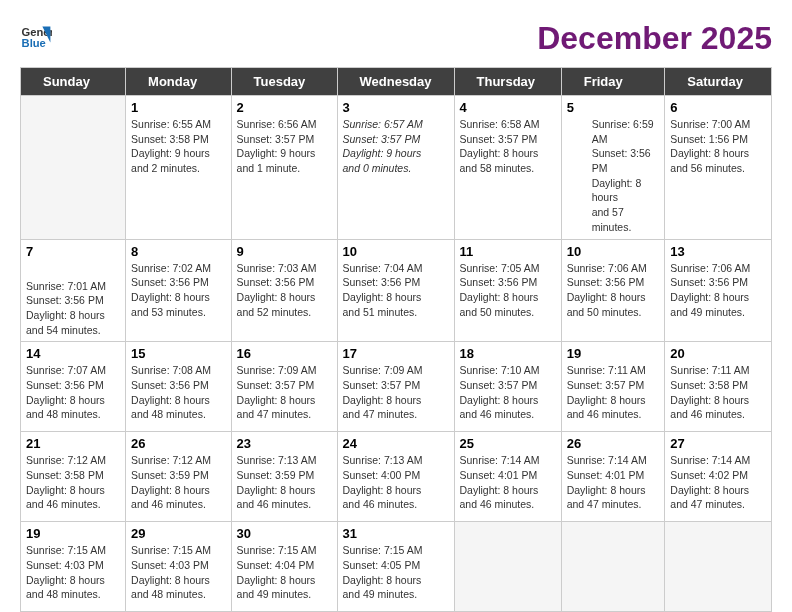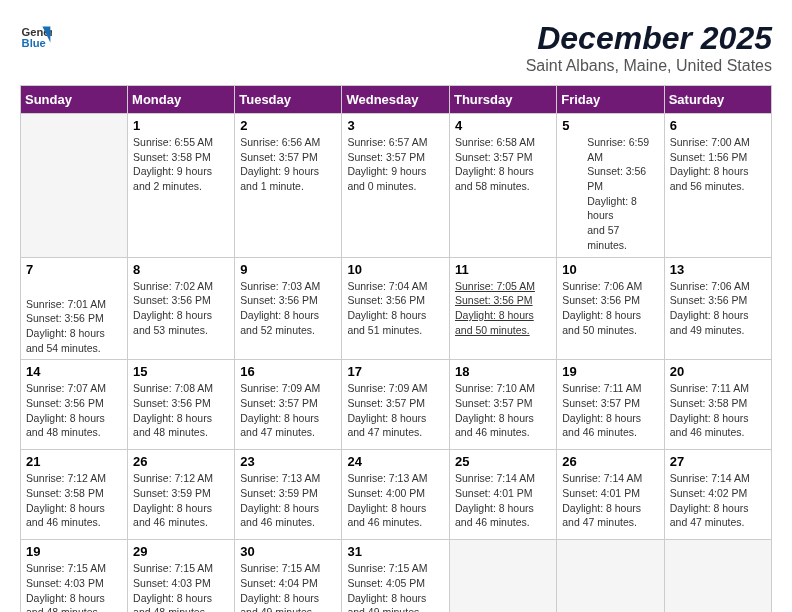--- a/index.html
+++ b/index.html
@@ -24,36 +24,35 @@
     .logo-icon {
       width: 32px;
       height: 32px;
     }
     .title-area {
       text-align: right;
     }
     .month-title {
       font-size: 32px;
       font-weight: bold;
-      color: #0f172a;
-      font-style: italic;
+      color: #701a75;
     }
     .location-title {
       font-size: 16px;
       color: #555;
     }
     .calendar {
       width: 100%;
       border-collapse: collapse;
       font-size: 11px;
     }
     .calendar th {
-      background-color: #701a75;
+      background-color: #404040;
       color: #fff;
-      padding: 6px 4px;
+      padding: 6px 22px;
       text-align: left;
       font-size: 13px;
       border: 1px solid #ccc;
     }
     .calendar td {
       border: 1px solid #ccc;
       vertical-align: top;
       padding: 4px 5px;
       width: 108px;
       height: 90px;
@@ -79,21 +78,20 @@
 <div class="header-area">
   <div class="logo">
     <svg class="logo-icon" viewBox="0 0 40 40">
       <text x="2" y="20" font-size="14" font-weight="bold" fill="#333">General</text>
       <text x="2" y="34" font-size="14" font-weight="bold" fill="#1a6eb5">Blue</text>
       <polygon points="28,8 38,8 38,28" fill="#1a6eb5"></polygon>
     </svg>
   </div>
   <div class="title-area">
     <div class="month-title">December 2025</div>
-    <div class="location-title">Saint Albans, Maine, United States</div>
   </div>
 </div>
 
 <table class="calendar">
   <thead>
     <tr>
     <th>Sunday</th>
         <th>Monday</th>
         <th>Tuesday</th>
         <th>Wednesday</th>
@@ -114,21 +112,21 @@
         </td>
         <td>
           <div class="day-number">2</div>
           <div class="day-info" style="white-space: pre-line;">Sunrise: 6:56 AM
 Sunset: 3:57 PM
 Daylight: 9 hours
 and 1 minute.</div>
         </td>
         <td>
           <div class="day-number">3</div>
-          <div class="day-info" style="white-space: pre-line;">Sunrise: 6:57 AM
+          <div class="day-info" style="white-space: pre-line; font-style: italic;">Sunrise: 6:57 AM
 Sunset: 3:57 PM
 Daylight: 9 hours
 and 0 minutes.</div>
         </td>
         <td>
           <div class="day-number">4</div>
           <div class="day-info" style="white-space: pre-line;">Sunrise: 6:58 AM
 Sunset: 3:57 PM
 Daylight: 8 hours
 and 58 minutes.</div>
@@ -172,21 +170,21 @@
         </td>
         <td>
           <div class="day-number">10</div>
           <div class="day-info" style="white-space: pre-line;">Sunrise: 7:04 AM
 Sunset: 3:56 PM
 Daylight: 8 hours
 and 51 minutes.</div>
         </td>
         <td>
           <div class="day-number">11</div>
-          <div class="day-info" style="white-space: pre-line; text-decoration: underline;">Sunrise: 7:05 AM
+          <div class="day-info" style="white-space: pre-line;">Sunrise: 7:05 AM
 Sunset: 3:56 PM
 Daylight: 8 hours
 and 50 minutes.</div>
         </td>
         <td>
           <div class="day-number">10</div>
           <div class="day-info" style="white-space: pre-line;">Sunrise: 7:06 AM
 Sunset: 3:56 PM
 Daylight: 8 hours
 and 50 minutes.</div>

